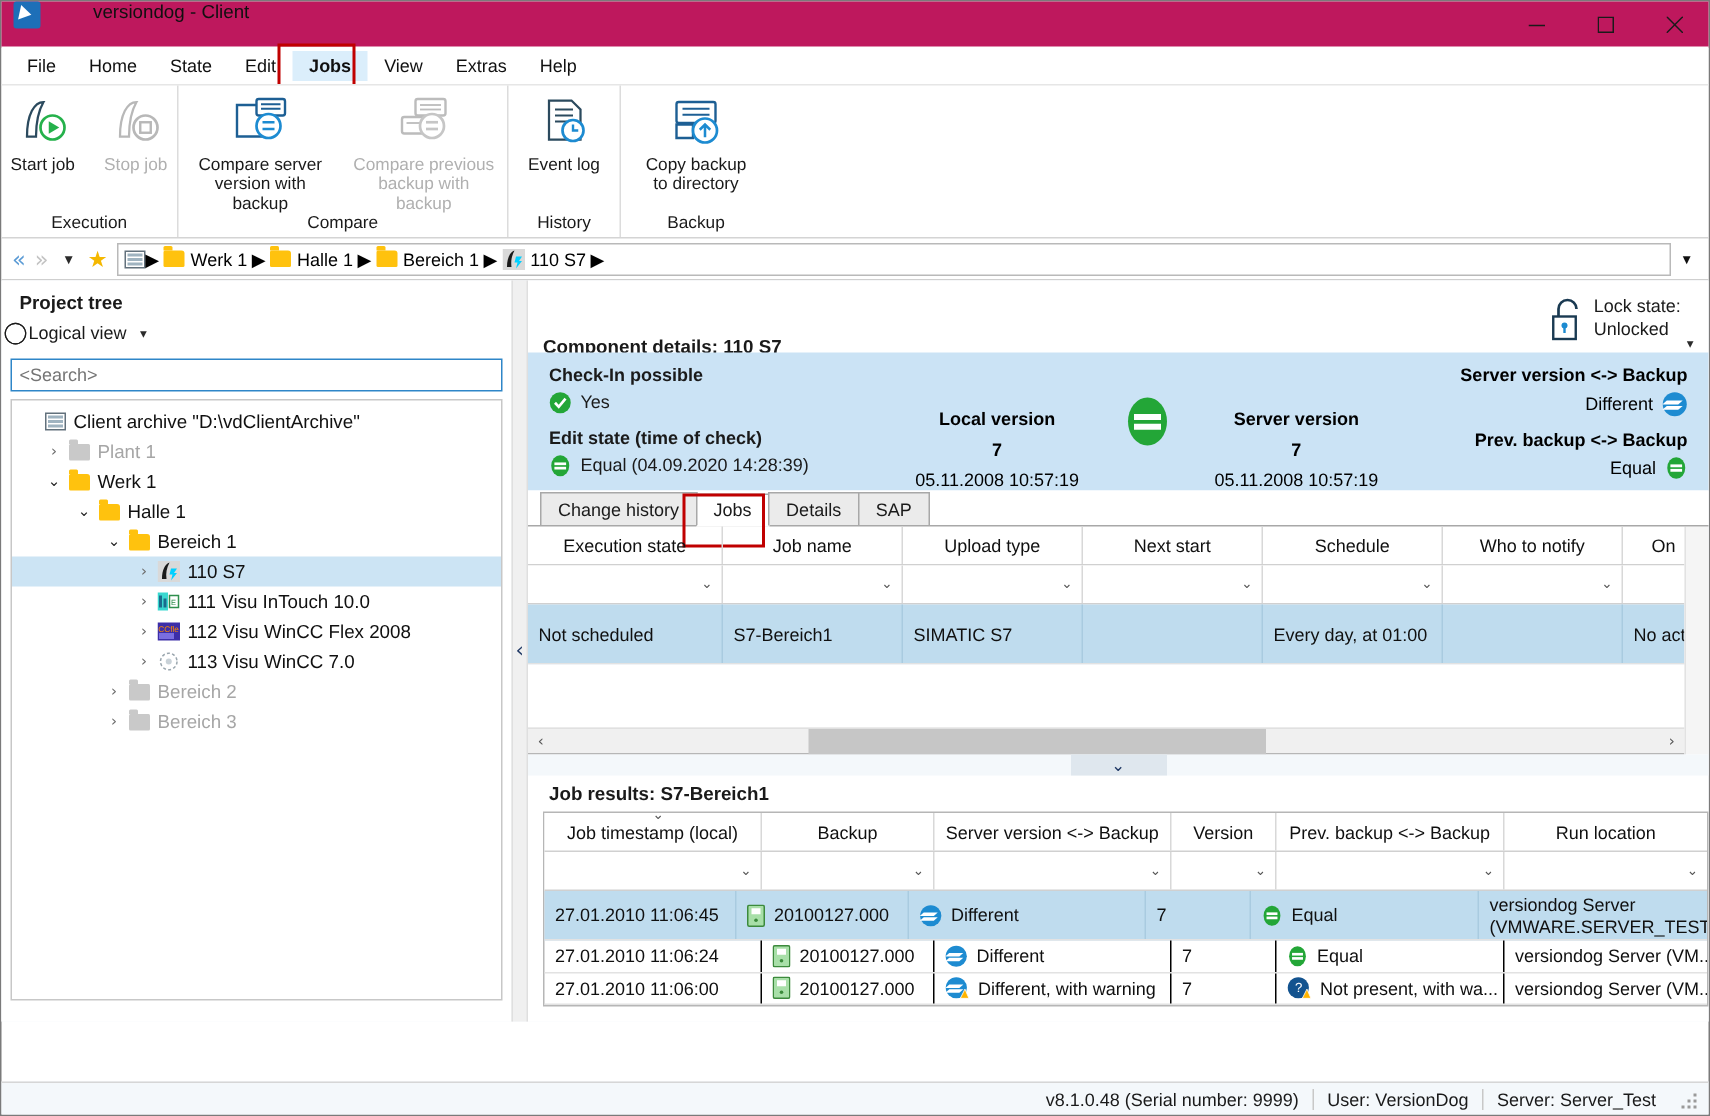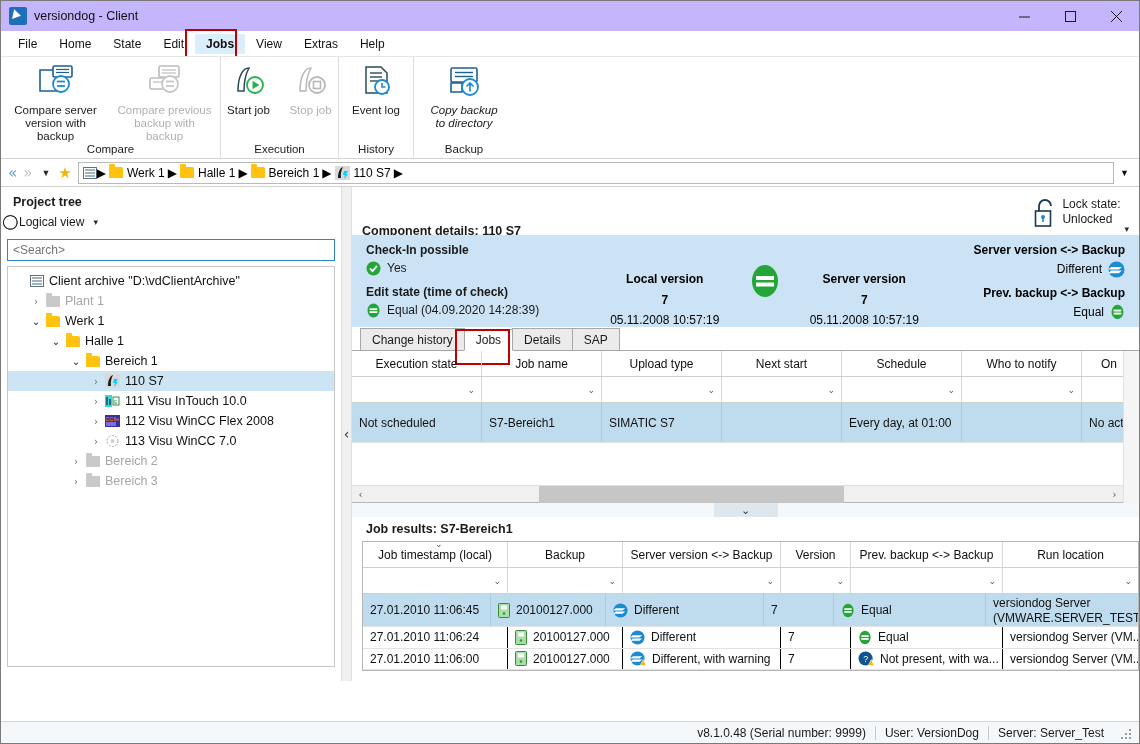--- a/index.html
+++ b/index.html
@@ -16,23 +16,24 @@
   .app {
     position:absolute; inset:0;
     border:1px solid #7a7a7a;
     background:#ffffff;
     display:flex; flex-direction:column;
   }
 
   
   .titlebar {
     height:31px; flex:0 0 31px;
-    background:#c4b5fd;
-    display:flex; align-items:center;
+    background:#be185d;
+    display:flex; align-items:flex-start;
     border-bottom:1px solid #ffffff;
+    gap:28px;
   }
   .titlebar .appicon {
     width:18px; height:18px; margin-left:8px; margin-right:7px;
     background:#1d6fb8; border-radius:2px; position:relative; flex:0 0 18px;
   }
   .titlebar .appicon::after {
     content:""; position:absolute; left:4px; top:3px;
     width:0; height:0;
     border-left:8px solid #ffffff;
     border-top:5px solid transparent;
@@ -246,20 +247,46 @@
     <div class="mi">Edit</div>
     <div class="mi active">Jobs</div>
     <div class="mi">View</div>
     <div class="mi">Extras</div>
     <div class="mi">Help</div>
     <div class="hl-box" style="left:184px; top:-3px; width:52px; height:32px;"></div>
   </div>
 
   <div class="ribbon">
 
+    <div class="rgroup" style="width:118px;">
+      <div class="items">
+        <div class="rbtn">
+          <div class="ricon">
+            <svg width="38" height="34" viewBox="0 0 38 34">
+              <path d="M8 27 C8 12 13 4 19 4 C15 11 14 20 14 27 Z" fill="#fff" stroke="#2b4a5e" stroke-width="1.5"></path>
+              <circle cx="25" cy="21" r="8" fill="#fff" stroke="#25b14b" stroke-width="1.8"></circle>
+              <path d="M22.5 16.8 L29.5 21 L22.5 25.2 Z" fill="#25b14b"></path>
+            </svg>
+          </div>
+          <div class="lbl">Start job</div>
+        </div>
+        <div class="rbtn disabled">
+          <div class="ricon">
+            <svg width="38" height="34" viewBox="0 0 38 34">
+              <path d="M8 27 C8 12 13 4 19 4 C15 11 14 20 14 27 Z" fill="#fff" stroke="#b8b8b8" stroke-width="1.5"></path>
+              <circle cx="25" cy="21" r="8" fill="#fff" stroke="#b8b8b8" stroke-width="1.8"></circle>
+              <rect x="21.5" y="17.5" width="7" height="7" fill="none" stroke="#b8b8b8" stroke-width="1.6"></rect>
+            </svg>
+          </div>
+          <div class="lbl">Stop job</div>
+        </div>
+      </div>
+      <div class="gname">Execution</div>
+    </div>
+
     <div class="rgroup" style="width:220px;">
       <div class="items">
         <div class="rbtn" style="width:108px;">
           <div class="ricon">
             <svg width="38" height="34" viewBox="0 0 38 34">
               <path d="M3 6 h16 l5 5 v16 H3 Z" fill="#fff" stroke="#1d5f94" stroke-width="1.6"></path>
               <rect x="16" y="2" width="19" height="11" rx="1.5" fill="#fff" stroke="#1d5f94" stroke-width="1.6"></rect>
               <line x1="19" y1="5.5" x2="32" y2="5.5" stroke="#1d5f94" stroke-width="1.2"></line>
               <line x1="19" y1="8.5" x2="32" y2="8.5" stroke="#1d5f94" stroke-width="1.2"></line>
               <circle cx="24" cy="20" r="8" fill="#fff" stroke="#1d8bd1" stroke-width="1.8"></circle>
@@ -283,46 +310,20 @@
               <line x1="20" y1="22" x2="28" y2="22" stroke="#c6c6c6" stroke-width="1.8"></line>
             </svg>
           </div>
           <div class="lbl">Compare previous</div>
           <div class="lbl" style="margin-top:0">backup with backup</div>
         </div>
       </div>
       <div class="gname">Compare</div>
     </div>
 
-    <div class="rgroup" style="width:118px;">
-      <div class="items">
-        <div class="rbtn">
-          <div class="ricon">
-            <svg width="38" height="34" viewBox="0 0 38 34">
-              <path d="M8 27 C8 12 13 4 19 4 C15 11 14 20 14 27 Z" fill="#fff" stroke="#2b4a5e" stroke-width="1.5"></path>
-              <circle cx="25" cy="21" r="8" fill="#fff" stroke="#25b14b" stroke-width="1.8"></circle>
-              <path d="M22.5 16.8 L29.5 21 L22.5 25.2 Z" fill="#25b14b"></path>
-            </svg>
-          </div>
-          <div class="lbl">Start job</div>
-        </div>
-        <div class="rbtn disabled">
-          <div class="ricon">
-            <svg width="38" height="34" viewBox="0 0 38 34">
-              <path d="M8 27 C8 12 13 4 19 4 C15 11 14 20 14 27 Z" fill="#fff" stroke="#b8b8b8" stroke-width="1.5"></path>
-              <circle cx="25" cy="21" r="8" fill="#fff" stroke="#b8b8b8" stroke-width="1.8"></circle>
-              <rect x="21.5" y="17.5" width="7" height="7" fill="none" stroke="#b8b8b8" stroke-width="1.6"></rect>
-            </svg>
-          </div>
-          <div class="lbl">Stop job</div>
-        </div>
-      </div>
-      <div class="gname">Execution</div>
-    </div>
-
     <div class="rgroup" style="width:75px;">
       <div class="items">
         <div class="rbtn">
           <div class="ricon">
             <svg width="38" height="34" viewBox="0 0 38 34">
               <path d="M9 3 h15 l6 6 v20 H9 Z" fill="#fff" stroke="#2b4a5e" stroke-width="1.5"></path>
               <line x1="13" y1="9" x2="25" y2="9" stroke="#2b4a5e" stroke-width="1.4"></line>
               <line x1="13" y1="13" x2="25" y2="13" stroke="#2b4a5e" stroke-width="1.4"></line>
               <line x1="13" y1="17" x2="21" y2="17" stroke="#2b4a5e" stroke-width="1.4"></line>
               <circle cx="25" cy="23" r="7" fill="#fff" stroke="#1d8bd1" stroke-width="1.8"></circle>
@@ -330,21 +331,21 @@
             </svg>
           </div>
           <div class="lbl">Event log</div>
         </div>
       </div>
       <div class="gname">History</div>
     </div>
 
     <div class="rgroup" style="width:100px; border-right:none;">
       <div class="items">
-        <div class="rbtn" style="width:92px;font-style:italic;">
+        <div class="rbtn" style="width:92px;">
           <div class="ricon">
             <svg width="38" height="34" viewBox="0 0 38 34">
               <rect x="6" y="4" width="26" height="14" rx="1.5" fill="#fff" stroke="#1d5f94" stroke-width="1.6"></rect>
               <line x1="10" y1="8.5" x2="28" y2="8.5" stroke="#1d5f94" stroke-width="1.4"></line>
               <line x1="10" y1="12.5" x2="28" y2="12.5" stroke="#1d5f94" stroke-width="1.4"></line>
               <path d="M6 19 h11 v9 H6 Z" fill="#fff" stroke="#1d5f94" stroke-width="1.6"></path>
               <circle cx="25" cy="23" r="8" fill="#fff" stroke="#1d8bd1" stroke-width="1.8"></circle>
               <path d="M25 27.5 v-8 M21.5 22.5 L25 19 L28.5 22.5" fill="none" stroke="#1d8bd1" stroke-width="1.7"></path>
             </svg>
           </div>

